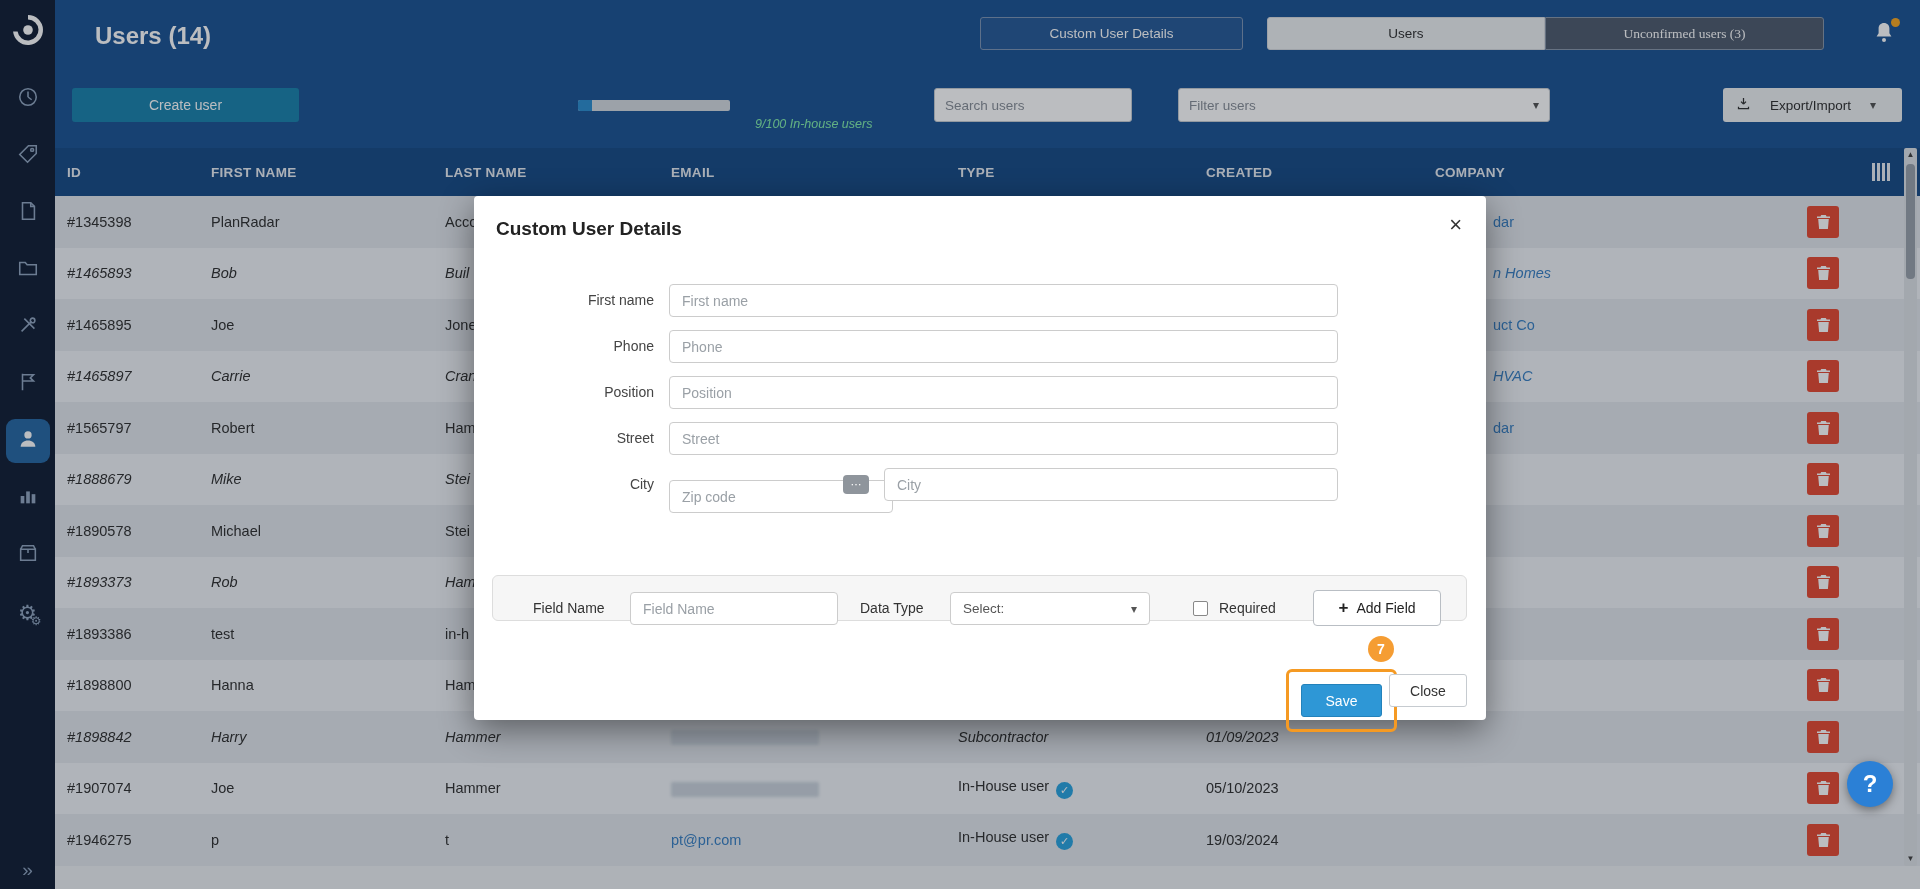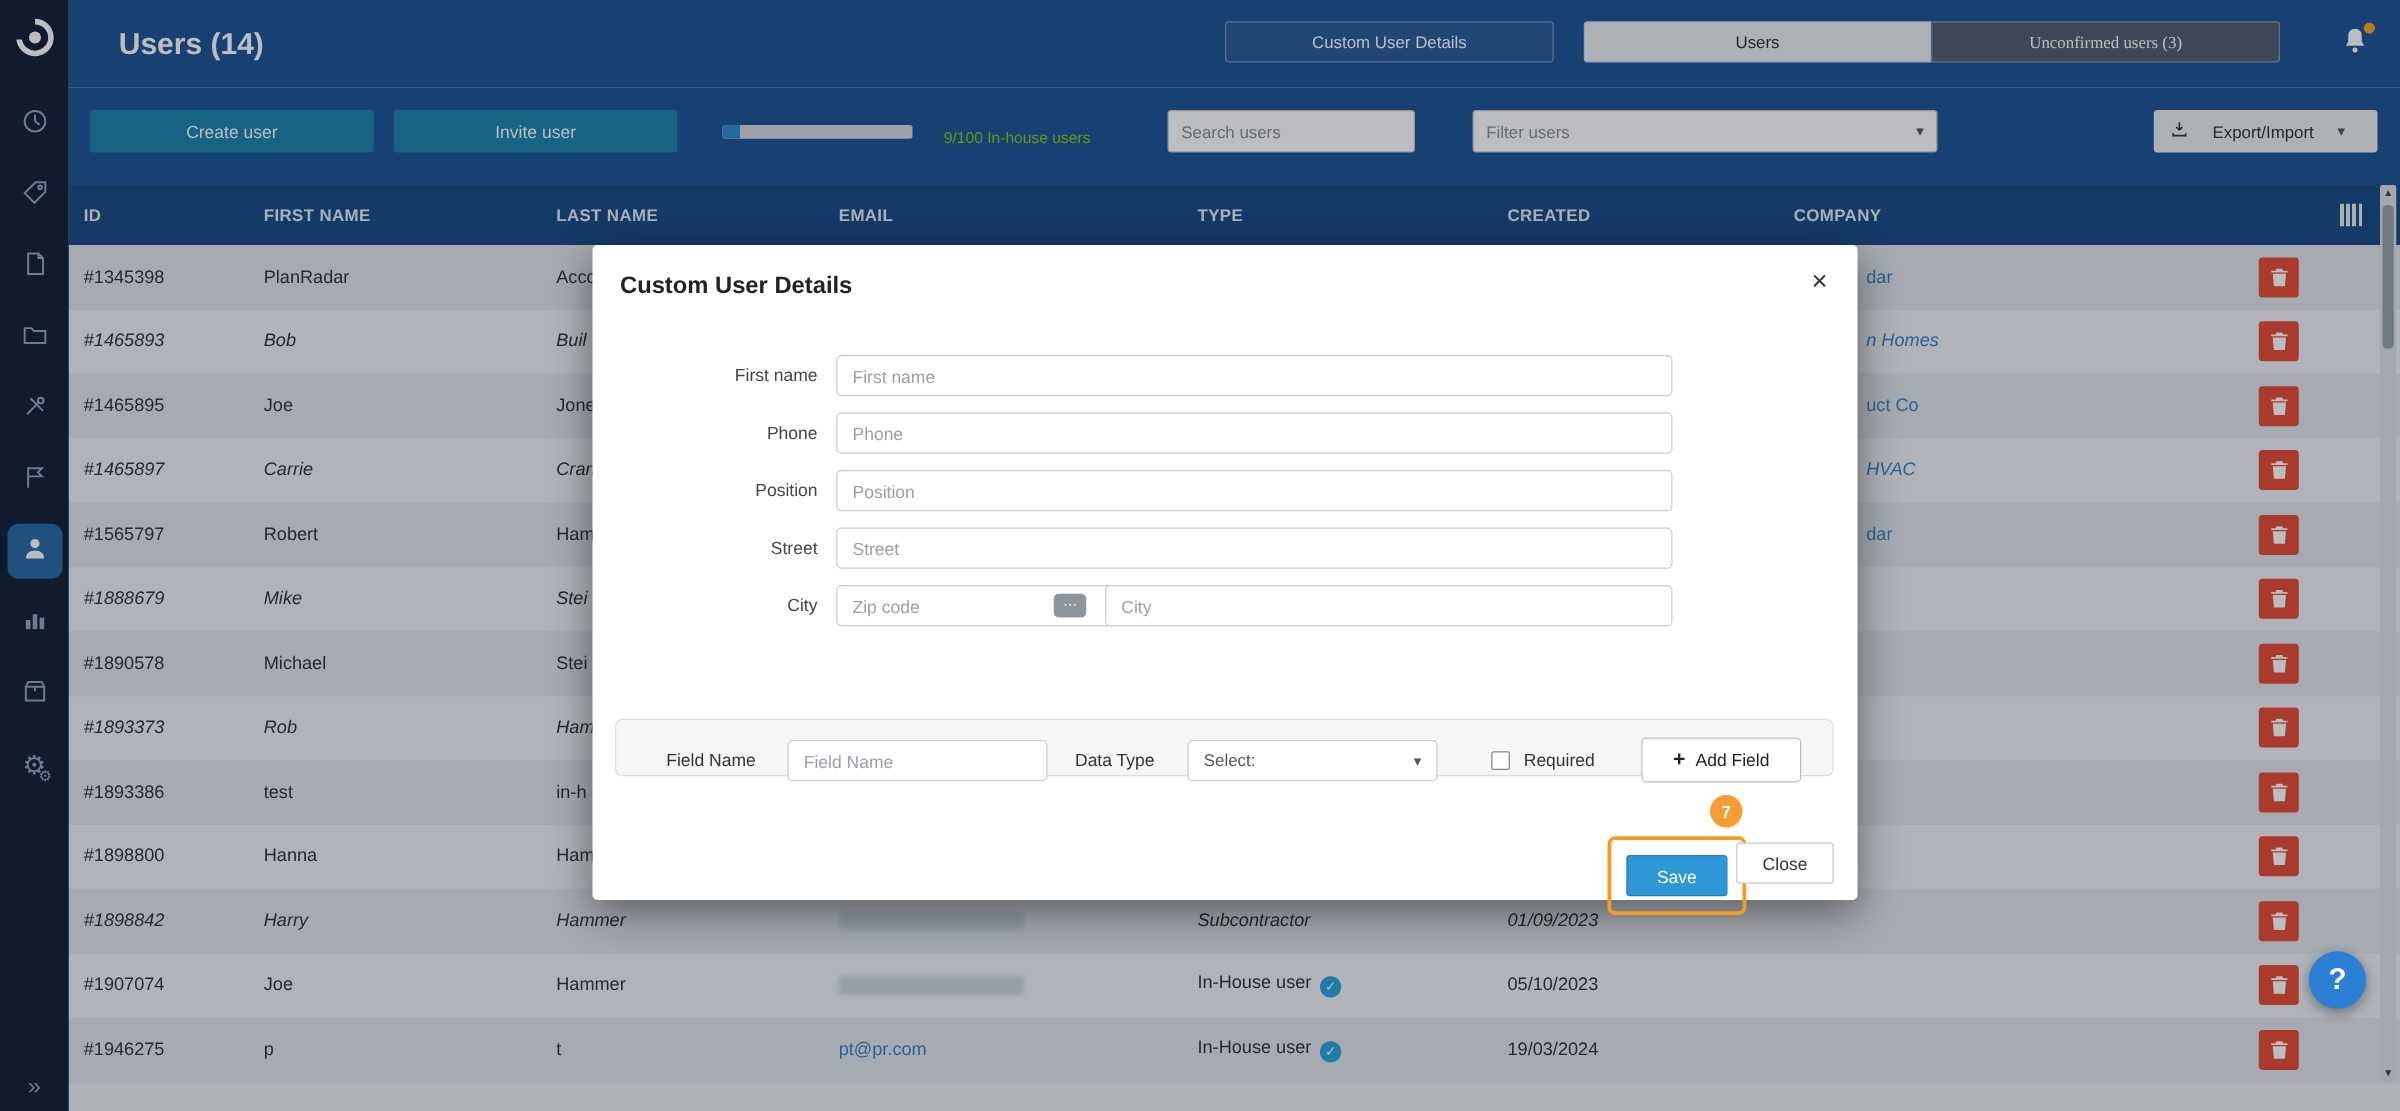--- a/index.html
+++ b/index.html
@@ -26,21 +26,21 @@
   .bell-wrap { position:absolute; right:22px; top:20px; width:26px; height:30px; cursor:pointer; }
   .bell-dot { position:absolute; right:-2px; top:-2px; width:9px; height:9px; background:#f7a824; border-radius:50%; }
 
   
   .toolbar { position:absolute; left:55px; top:70px; width:1865px; height:78px; background:#1f5594; }
   .btn-teal { position:absolute; top:18px; height:34px; background:#1d84ad; color:#fff; border:none; border-radius:3px; font-size:14px; font-family:inherit; cursor:pointer; }
   .btn-create { left:17px; width:227px; }
   .btn-invite { left:260px; width:227px; }
   .quota-track { position:absolute; left:523px; top:30px; width:152px; height:11px; background:#d5dae0; border-radius:2px; overflow:hidden; cursor:default; }
   .quota-fill { height:100%; background:#2f8fd0; }
-  .quota-label { position:absolute; left:700px; top:33px; color:#84cc16; font-size:12.5px; }
+  .quota-label { position:absolute; left:700px; top:47px; color:#86efac; font-size:12.5px;font-style:italic; }
   .tb-input { position:absolute; top:18px; height:34px; border:1px solid #c9ced4; border-radius:3px; font-size:13.5px; font-family:inherit; padding:0 10px; color:#333; background:#fff; }
   .tb-input::placeholder { color:#8a9099; }
   .search-input { left:879px; width:198px; }
   .filter { left:1123px; width:372px; display:flex; align-items:center; justify-content:space-between; color:#8a9099; cursor:pointer; }
   .caret { color:#555; font-size:12px; }
   .export-btn { position:absolute; left:1668px; top:18px; width:179px; height:34px; background:#eef0f2; color:#333; border:none; border-radius:3px; font-size:13.5px; font-family:inherit; display:flex; align-items:center; gap:19px; padding:0 13px; cursor:pointer; }
 
   
   .grid { display:grid; grid-template-columns:156px 234px 226px 287px 248px 229px 360px 56px 1fr; align-items:center; }
   .thead { position:absolute; left:55px; top:148px; width:1865px; height:48px; background:#1b4d87; color:#e9edf3; font-weight:bold; font-size:13.5px; letter-spacing:0.3px; }
@@ -66,21 +66,21 @@
   
   .overlay { position:absolute; inset:0; background:rgba(5,10,22,0.27); z-index:20; }
   .modal { position:absolute; left:474px; top:196px; width:1012px; height:524px; background:#fff; border-radius:4px; box-shadow:0 10px 34px rgba(0,0,0,0.45); z-index:30; }
   .modal-title { position:absolute; left:22px; top:22px; font-size:19px; font-weight:bold; color:#222; }
   .modal-close { position:absolute; right:24px; top:18px; font-size:22px; color:#333; cursor:pointer; line-height:1; background:none; border:none; font-family:inherit; }
   .form-row { position:absolute; left:0; width:100%; height:33px; }
   .form-row label { position:absolute; left:0; top:8px; width:180px; text-align:right; font-size:14px; color:#444; }
   .m-input { position:absolute; top:0; height:33px; border:1px solid #ccc; border-radius:4px; padding:0 12px; font-size:14px; font-family:inherit; color:#333; }
   .m-input::placeholder { color:#9aa0a6; }
   .full { left:195px; width:669px; }
-  .zip { left:195px; width:224px; }
+  .zip { left:195px; width:224px;margin-top:12px; }
   .cityi { left:410px; width:454px; }
   .zip-btn { position:absolute; left:369px; top:7px; width:26px; height:19px; background:#8f959c; border:none; border-radius:4px; color:#fff; font-size:11px; line-height:17px; cursor:pointer; }
   .fbar { position:absolute; left:18px; top:379px; width:975px; height:46px; background:#f6f6f6; border:1px solid #ddd; border-radius:6px; }
   .fbar .lbl { position:absolute; top:24px; font-size:14px; color:#333; }
   .fn-lbl { left:40px; } .dt-lbl { left:367px; } .req-lbl { left:726px; cursor:pointer; }
   .fn-input { left:137px; top:16px; width:208px; }
   .dt-select { position:absolute; left:457px; top:16px; width:200px; height:33px; border:1px solid #ccc; border-radius:4px; background:#fff; display:flex; align-items:center; justify-content:space-between; padding:0 12px; font-size:13.5px; color:#555; cursor:pointer; }
   .chk { position:absolute; left:700px; top:25px; width:15px; height:15px; border:1.5px solid #888; border-radius:2px; background:#fff; cursor:pointer; }
   .add-btn { position:absolute; left:820px; top:14px; width:128px; height:36px; background:#fff; border:1px solid #b9bec4; border-radius:4px; font-size:14px; font-family:inherit; color:#222; display:flex; align-items:center; justify-content:center; gap:8px; cursor:pointer; }
   .add-plus { font-size:17px; font-weight:bold; }
@@ -173,21 +173,20 @@
       <svg width="24" height="26" viewBox="0 0 24 26">
           <path d="M12 3c-3.3 0-5.4 2.4-5.4 5.4v4.8L4.6 16.6h14.8l-2-3.4V8.4C17.4 5.4 15.3 3 12 3z" fill="#fff"></path>
           <circle cx="12" cy="20" r="2" fill="#fff"></circle>
         </svg>
       <span class="bell-dot"></span>
     </div>
   </header>
 
   <div class="toolbar">
     <button class="btn-teal btn-create">Create user</button>
-    <button class="btn-teal btn-invite">Invite user</button>
     <div class="quota-track">
       <div class="quota-fill" style="width: 9%;"></div>
     </div>
     <div class="quota-label">9/100 In-house users</div>
     <input class="tb-input search-input" placeholder="Search users" style="">
     <div class="tb-input filter">
       <span>Filter users</span>
       <span class="caret">▾</span>
     </div>
     <button class="export-btn">

